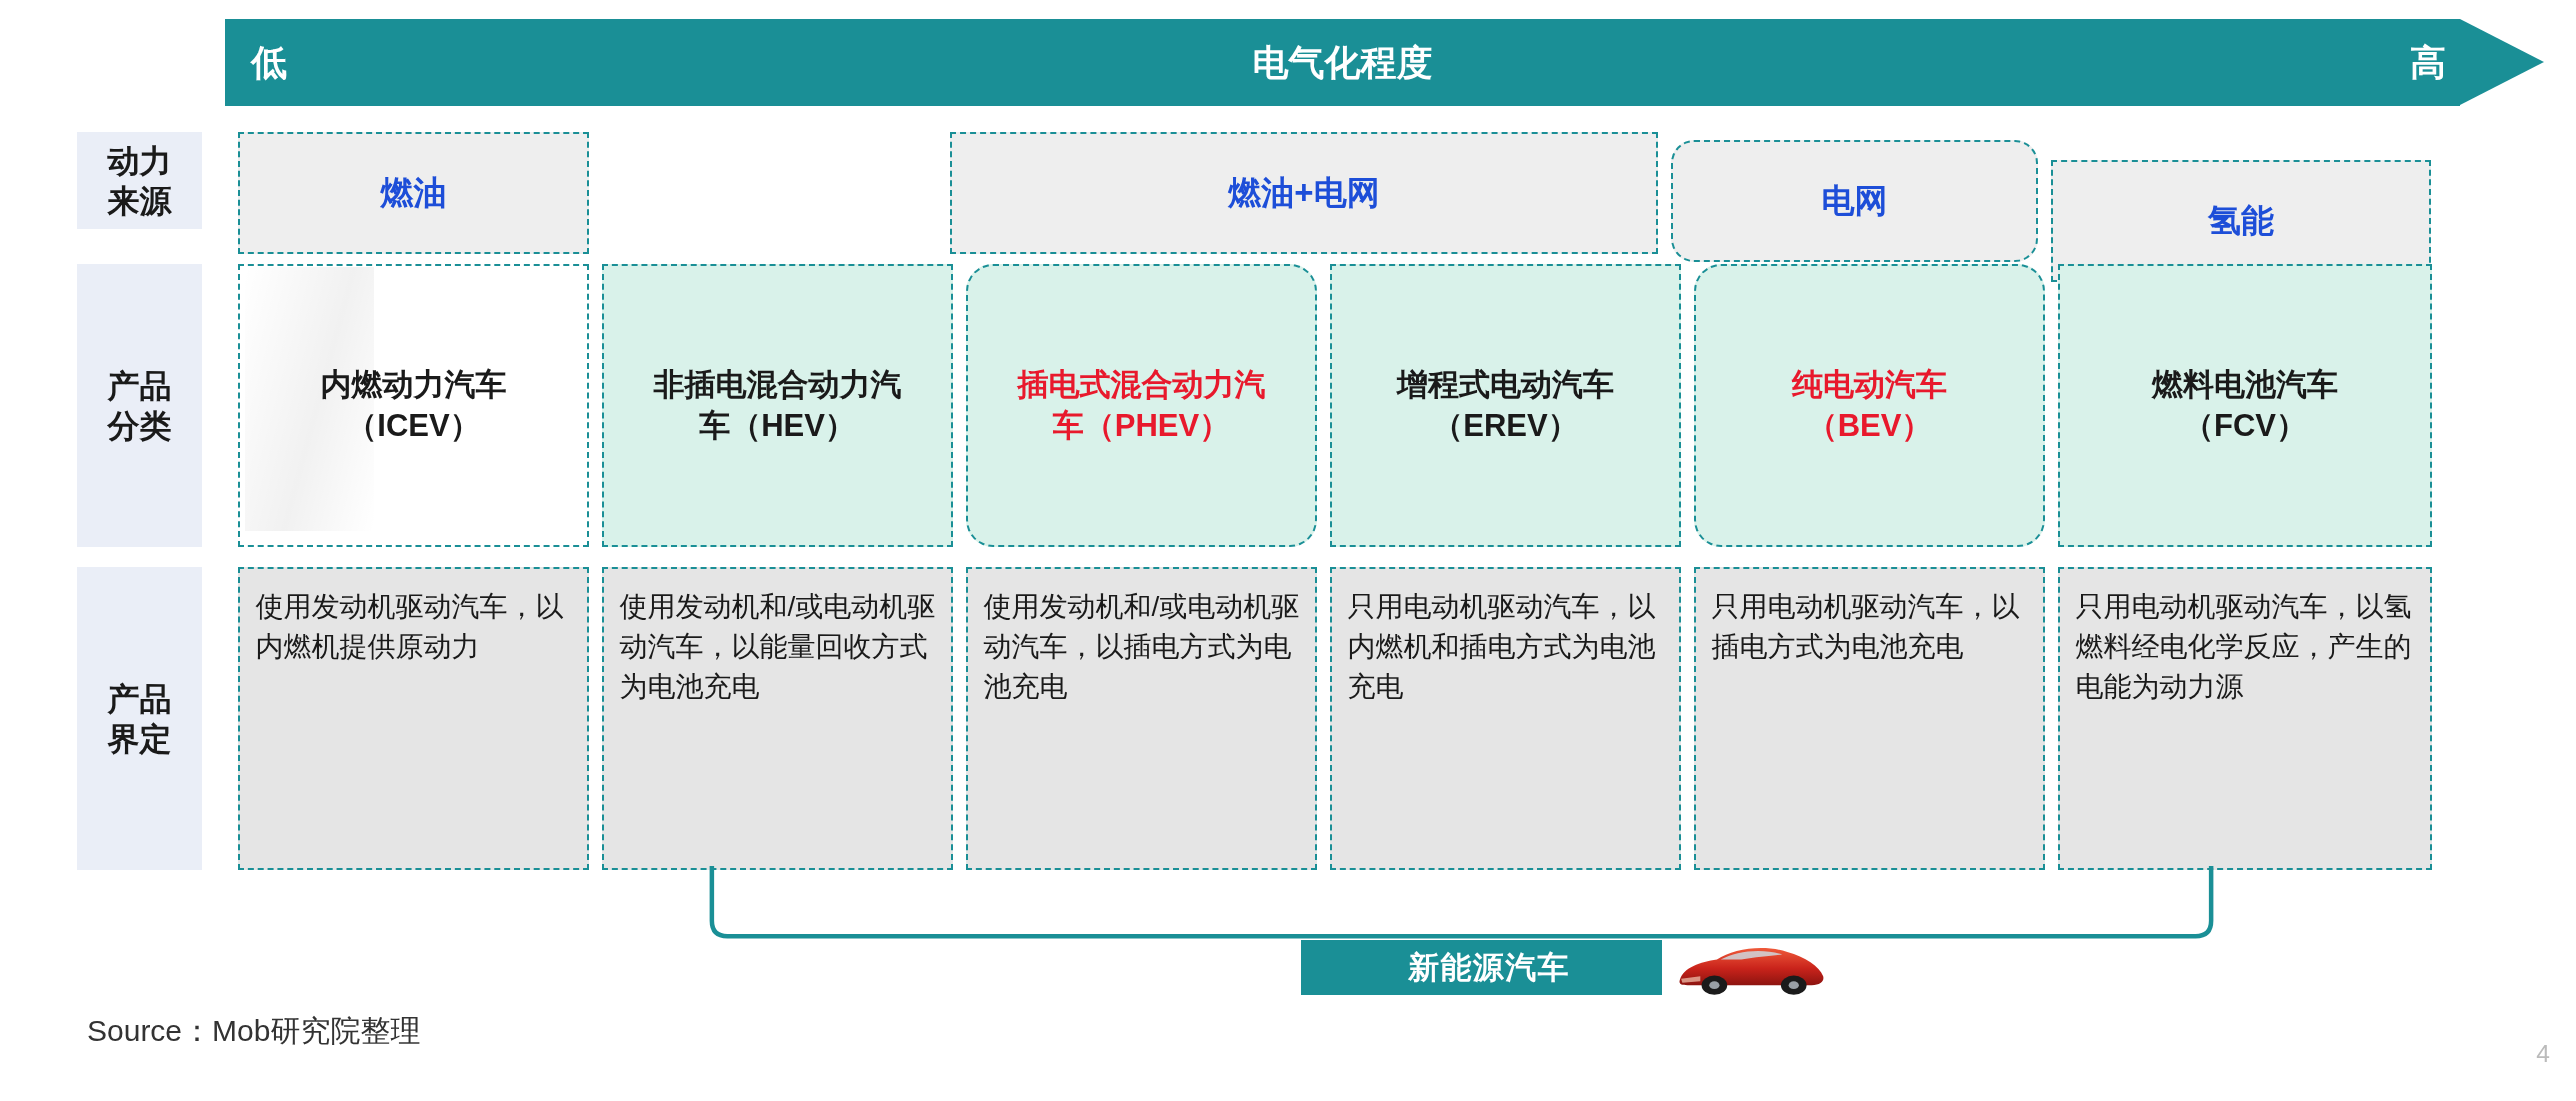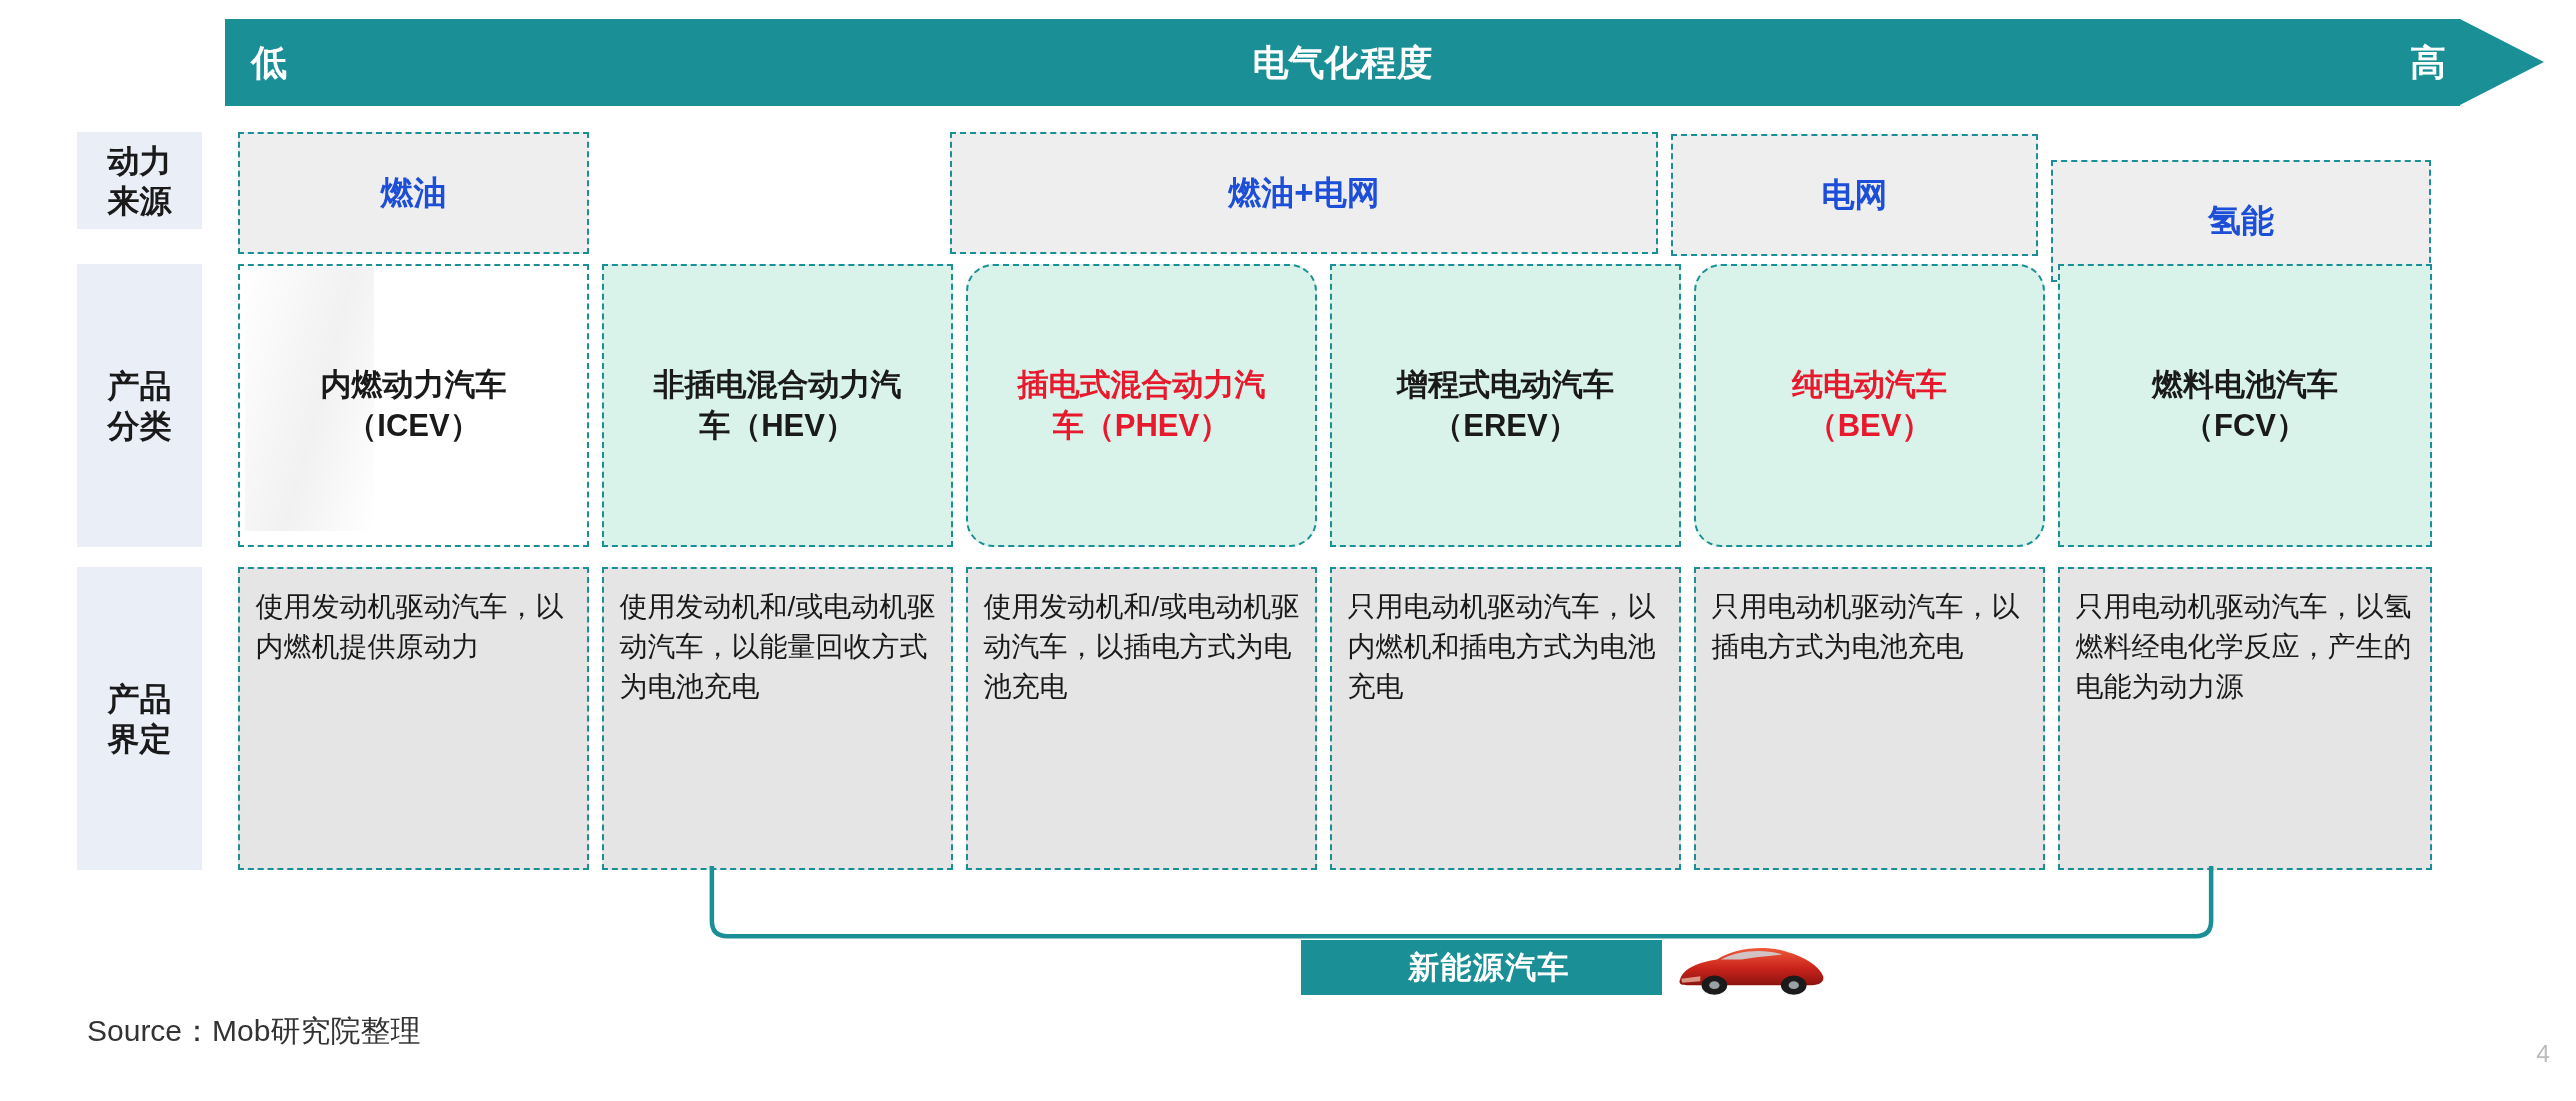--- a/index.html
+++ b/index.html
@@ -188,21 +188,21 @@
     <span>界定</span>
   </span>
 </div>
 
 <div class="cell ps-cell" style="left:238px; top:132px; width:351px;">
   <span>燃油</span>
 </div>
 <div class="cell ps-cell" style="left:950px; top:132px; width:708px;">
   <span>燃油+电网</span>
 </div>
-<div class="cell ps-cell" style="left:1671px; top:134px; width:367px;">
+<div class="cell ps-cell" style="left:1671px; top:140px; width:367px;border-radius:23px;">
   <span>电网</span>
 </div>
 <div class="cell ps-cell" style="left:2051px; top:132px; width:380px;margin-top:28px;">
   <span>氢能</span>
 </div>
 
 <div class="cell pc-cell white" style="left:238px; top:264px; width:351px;">
   <span>
     <span>内燃动力汽车</span><br>
     <span>（ICEV）</span>

